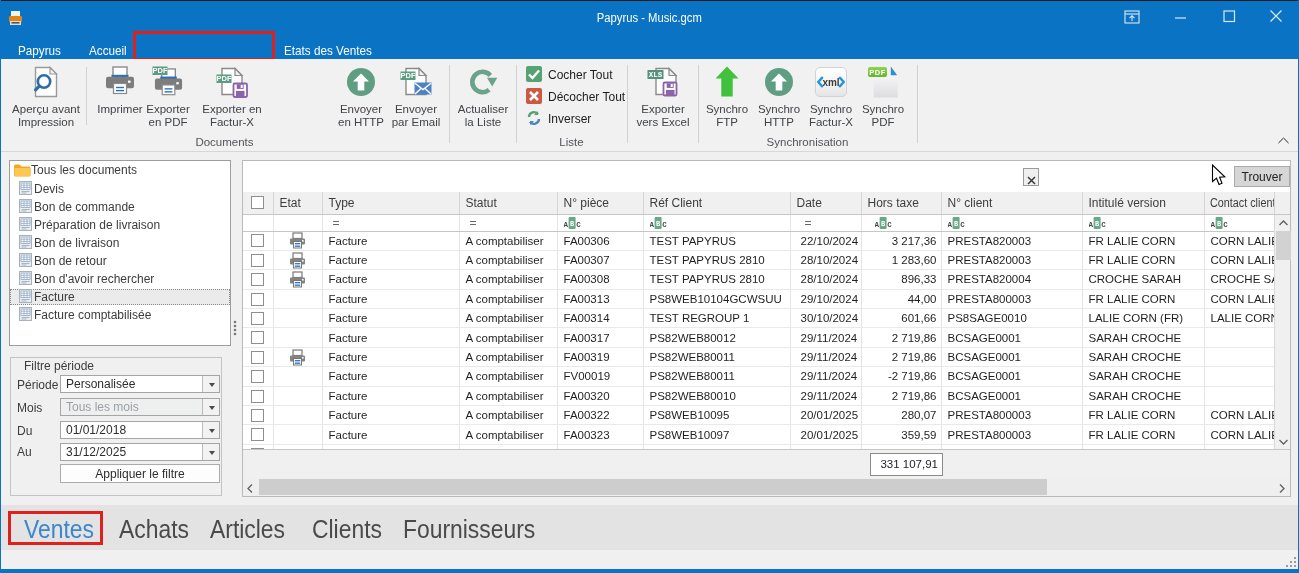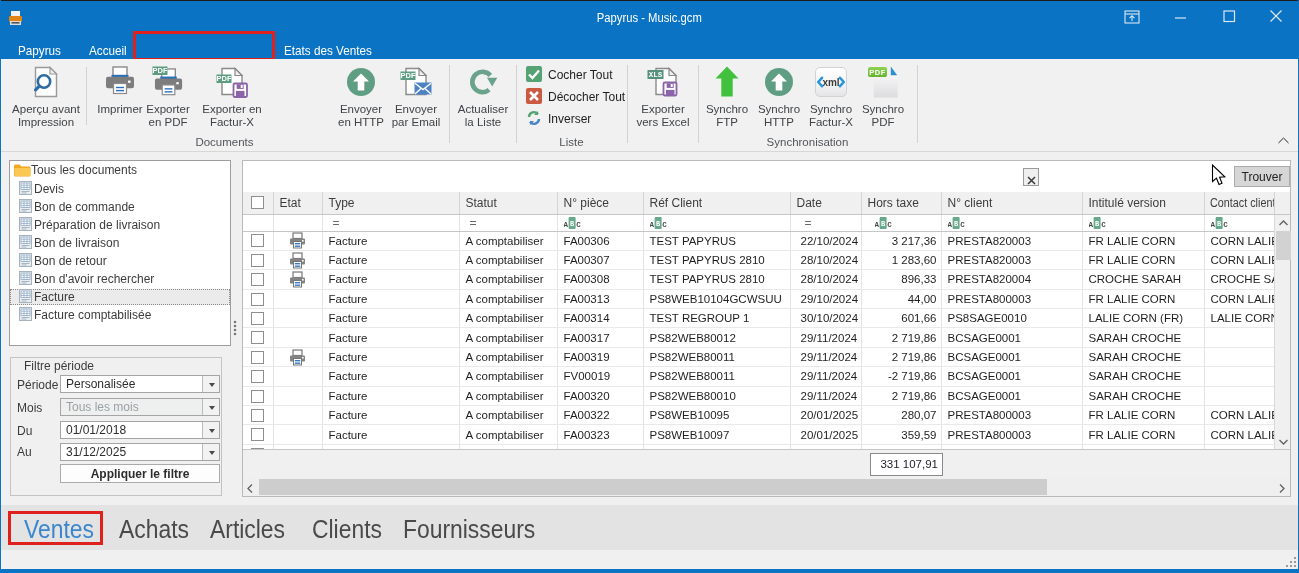--- a/index.html
+++ b/index.html
@@ -30,21 +30,21 @@
   #tree { left:9px; top:160px; width:222px; height:186px; background:#fff; border:1px solid #9d9d9d; font-size:12px; color:#3c3c3c; }
   .ti { position:absolute; left:24px; }
   .ticon { position:absolute; left:18px; }
   #fbox { left:10px; top:357px; width:212px; height:139px; border:1px solid #c3c3c3; }
   #fboxlab { left:20px; top:351px; background:#f0f0f0; padding:0 4px; font-size:12px; color:#3c3c3c;margin-top:8px; }
   .flab { position:absolute; left:17px; font-size:12px; color:#3c3c3c; }
   .combo { position:absolute; left:60px; width:160px; height:18px; background:#fff; border:1px solid #a5a5a5; font-size:12px; color:#2d2d2d; padding:1px 0 0 5px; }
   .combo .dd { position:absolute; right:0; top:0; width:17px; height:16px; border-left:1px solid #bbb; background:#f2f2f2; }
   .combo .dd:after { content:""; position:absolute; left:5.5px; top:6.5px; border:3.5px solid transparent; border-top:4.5px solid #4a4a4a; }
   .combo.dis { background:#eef0f0; color:#9aa0a4; }
-  #applybtn { left:60px; top:464px; width:160px; height:19px; background:#fdfdfd; border:1px solid #ababab; font-size:12px; color:#2d2d2d; text-align:center; padding-top:2px;font-weight:bold; }
+  #applybtn { left:60px; top:464px; width:160px; height:19px; background:#fdfdfd; border:1px solid #ababab; font-size:12px; color:#2d2d2d; text-align:center; padding-top:2px; }
   #splitdots { left:233px; top:320px; width:4px; height:16px; }
   
   #grid { left:242px; top:160px; width:1049px; height:337px; background:#fff; border:1px solid #b9b9b9; }
   #groupbar { left:0; top:0; width:1047px; height:30px; background:#f0f0f0; border-bottom:1px solid #d0d0d0; color:#a9a9a9; font-size:12.5px; }
   #groupbar span { position:absolute; left:14px; top:9px; }
   #xbtn { left:780px; top:7px; width:16px; height:18px; border:1px solid #9a9a9a; background:#efefef; text-align:center; padding-top:2px; }
   #searchbox { left:801px; top:5px; width:177px; height:21px; border:1px solid #a0a0a0; background:#fff; color:#9b9b9b; font-size:12px; padding:3px 0 0 5px; }
   #findbtn { left:991px; top:5px; width:56px; height:21px; background:#d6d6d6; border:1px solid #ababab; color:#222; font-size:12px; text-align:center; padding-top:3px; }
   table#tbl { border-collapse:collapse; table-layout:fixed; width:1031px; font-size:11.5px; color:#1f1f1f; }
   #tbl th { font-weight:normal; white-space:nowrap; overflow:hidden; text-align:left; background:#f0f0f0; border-right:1px solid #d4d4d4; border-bottom:1px solid #c6c6c6; height:22px; padding:0 0 0 6px; color:#3c3c3c; font-size:12px; }

